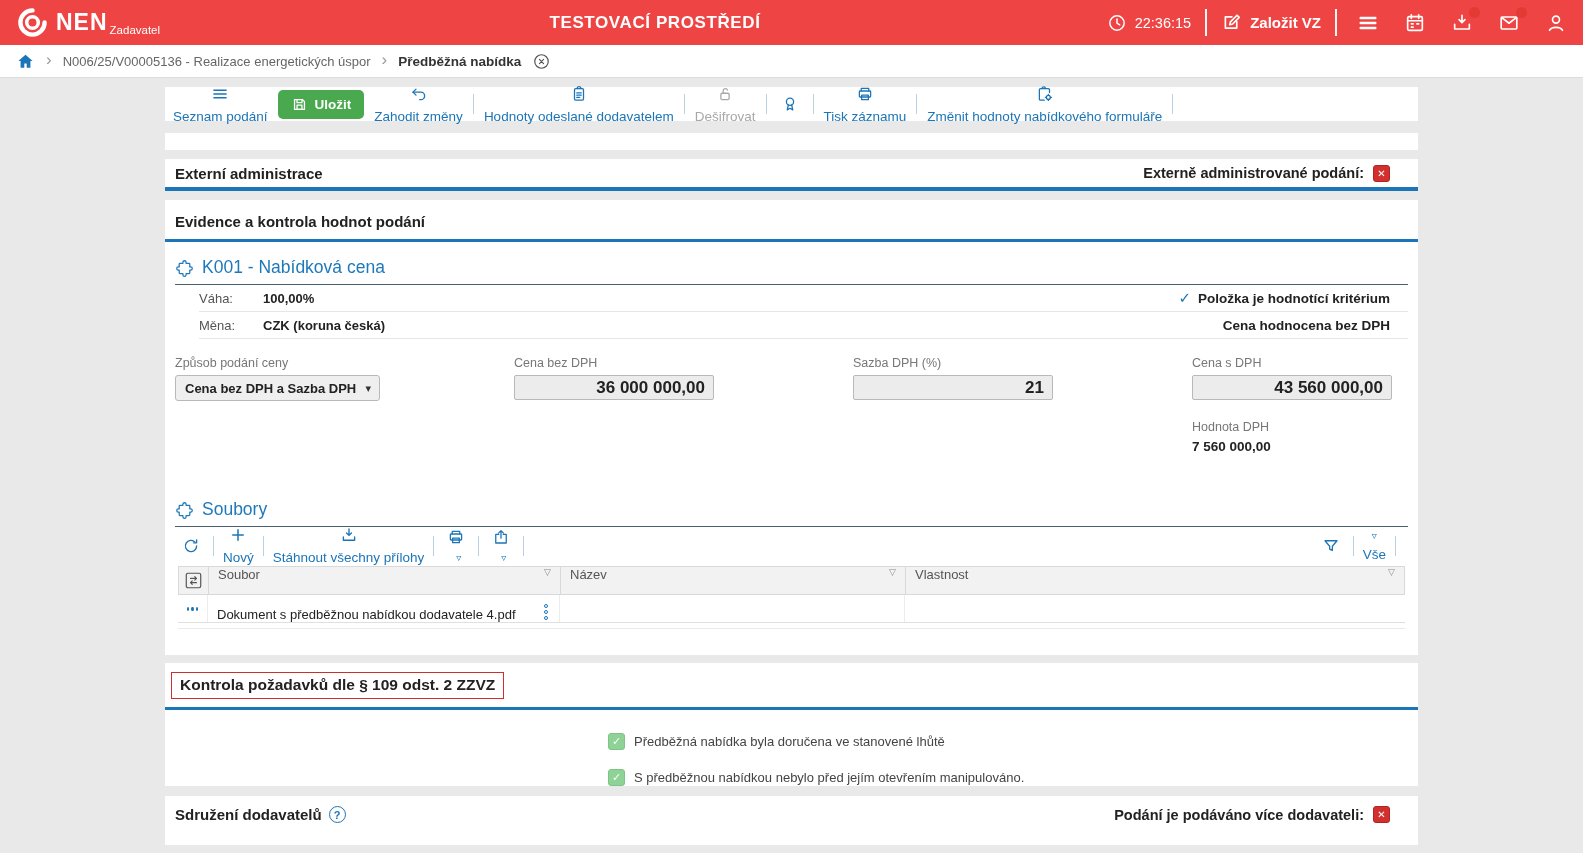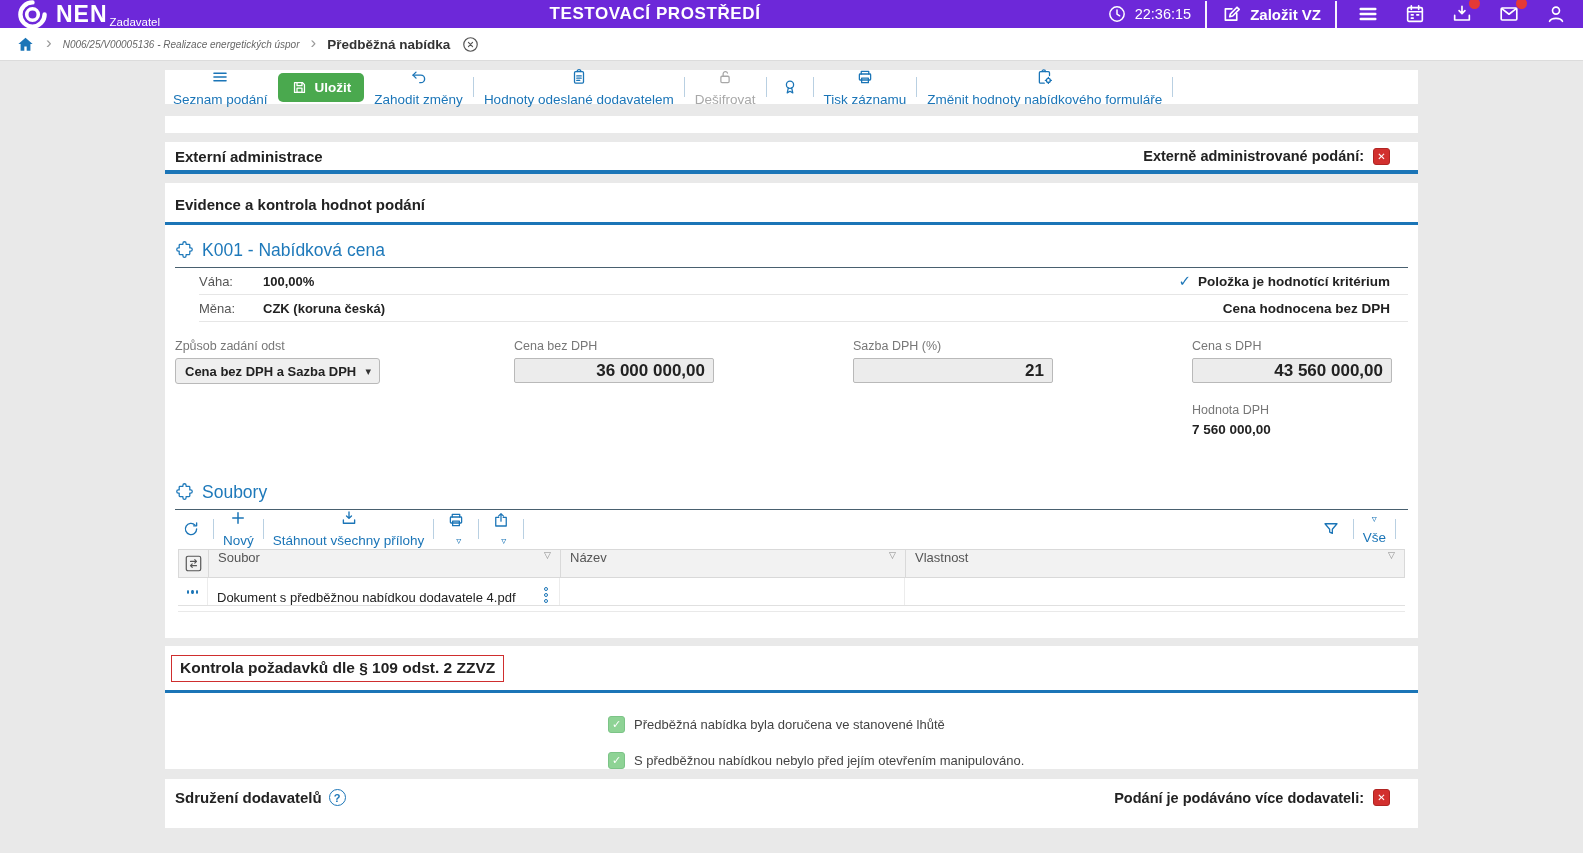--- a/index.html
+++ b/index.html
@@ -2,21 +2,21 @@
 <html><head>
 <meta charset="utf-8">
 <title>NEN</title>
 <style>
   * { margin:0; padding:0; box-sizing:border-box; }
   html,body { width:1583px; height:853px; overflow:hidden; }
   body { font-family:"Liberation Sans","DejaVu Sans",sans-serif; background:#e9e9e9; color:#222; }
   .page { width:1583px; height:853px; }
 
   
-  .topbar { height:28px; background:#6d28d9; color:#fff; display:flex; align-items:center; padding:0 16px; position:relative; }
+  .topbar { height:45px; background:#ef4444; color:#fff; display:flex; align-items:center; padding:0 16px; position:relative; }
   .brand { display:flex; align-items:center; gap:7px; cursor:pointer; }
   .brand svg { width:33px; height:33px; }
   .brand-text { display:flex; align-items:flex-end; }
   .brand-name { font-size:23px; font-weight:bold; letter-spacing:1px; line-height:1; }
   .brand-sub { font-size:11.5px; margin-left:2px; margin-bottom:-2px; }
   .env-title { position:absolute; left:655px; transform:translateX(-50%); font-size:17px; font-weight:bold; letter-spacing:.6px; white-space:nowrap; }
   .topbar-right { margin-left:auto; display:flex; align-items:center; }
   .tb-group { display:flex; align-items:center; gap:8px; }
   .tb-sep { width:2px; height:27px; background:#ffffff; margin:0 14px; opacity:.95; }
   .tb-time { font-size:14.5px; }
@@ -24,21 +24,21 @@
   .tb-icons { display:flex; align-items:center; gap:25px; margin-left:6px; }
   .tb-icons svg { width:22px; height:22px; display:block; }
   .icon-wrap { position:relative; cursor:pointer; }
   .notif { position:absolute; top:-5px; right:-7px; width:11px; height:11px; border-radius:50%; background:#e53935; }
   .topbar svg { stroke:#fff; }
 
   
   .breadcrumb { height:33px; background:#fff; border-bottom:1px solid #dcdcdc; display:flex; align-items:center; padding:0 16px; gap:11px; }
   .bc-home svg { width:19px; height:19px; display:block; }
   .bc-chev { color:#9a9a9a; font-size:17px; line-height:1; margin-top:-3px; }
-  .bc-link { font-size:10px; color:#666; cursor:pointer;font-style:italic; }
+  .bc-link { font-size:13px; color:#666; cursor:pointer; }
   .bc-current { font-size:13.5px; font-weight:bold; color:#333; cursor:pointer; }
   .bc-close { width:19px; height:19px; cursor:pointer; }
   .bc-close svg { width:19px; height:19px; display:block; }
 
   
   .content { padding:9px 165px 0 165px; }
   .card { background:#fff; }
 
   
   .toolbar-card { height:34px; display:flex; align-items:center; padding:0 8px; margin-bottom:12px; }
@@ -57,21 +57,21 @@
   .flag-card { display:flex; align-items:center; justify-content:space-between; padding:0 10px; height:32px; border-bottom:4px solid #1b75b7; margin-bottom:9px; }
   .flag-title { font-size:15px; font-weight:bold; display:flex; align-items:center; gap:7px; }
   .flag-right { display:flex; align-items:center; gap:9px; padding-right:18px; font-size:14.5px; font-weight:bold; }
   .red-badge { width:17px; height:17px; background:#d2302e; border:1px solid #b02523; border-radius:3px; color:#fff; font-size:10px; display:flex; align-items:center; justify-content:center; cursor:pointer; }
 
   
   .main-card { margin-bottom:8px; padding-bottom:26px; }
   .card-title { padding:13px 10px 9px 10px; font-size:15px; font-weight:bold; border-bottom:3px solid #1b75b7; }
 
   .section { padding:0 10px; }
-  .section-head { display:flex; align-items:flex-start; gap:8px; color:#1e79ba; font-size:17.5px; padding:15px 0 6px 0; border-bottom:1px solid #49606f; }
+  .section-head { display:flex; align-items:flex-end; gap:8px; color:#1e79ba; font-size:17.5px; padding:15px 0 6px 0; border-bottom:1px solid #49606f; }
   .section-head svg { width:19px; height:19px; stroke:#1e79ba; }
 
   .kv-row { display:flex; align-items:center; height:27px; border-bottom:1px solid #e6e6e6; padding-right:18px; font-size:13px;margin-left:24px; }
   .kv-label { width:64px; color:#555; }
   .kv-value { font-weight:bold; }
   .kv-note { margin-left:auto; font-weight:bold; font-size:13.5px; display:flex; align-items:center; gap:7px; }
   .blue-check { color:#1b75b7; font-weight:bold; font-size:15px; }
 
   .fields { display:grid; grid-template-columns:339px 339px 339px 200px; margin-top:17px; }
   .f-label { color:#777; font-size:12.5px; margin-bottom:5px; }
@@ -318,21 +318,21 @@
         <div class="kv-row">
           <span class="kv-label">Měna:</span>
           <span class="kv-value">CZK (koruna česká)</span>
           <span class="kv-note">
               <span>Cena hodnocena bez DPH</span>
             </span>
         </div>
 
         <div class="fields">
           <div>
-            <div class="f-label">Způsob zadání odst</div>
+            <div class="f-label">Způsob podání ceny</div>
             <div class="f-select">
               <span>Cena bez DPH a Sazba DPH</span>
               <span class="caret">▾</span>
             </div>
           </div>
           <div>
             <div class="f-label">Cena bez DPH</div>
             <input class="f-input" readonly="" value="36 000 000,00" style="">
           </div>
           <div>

